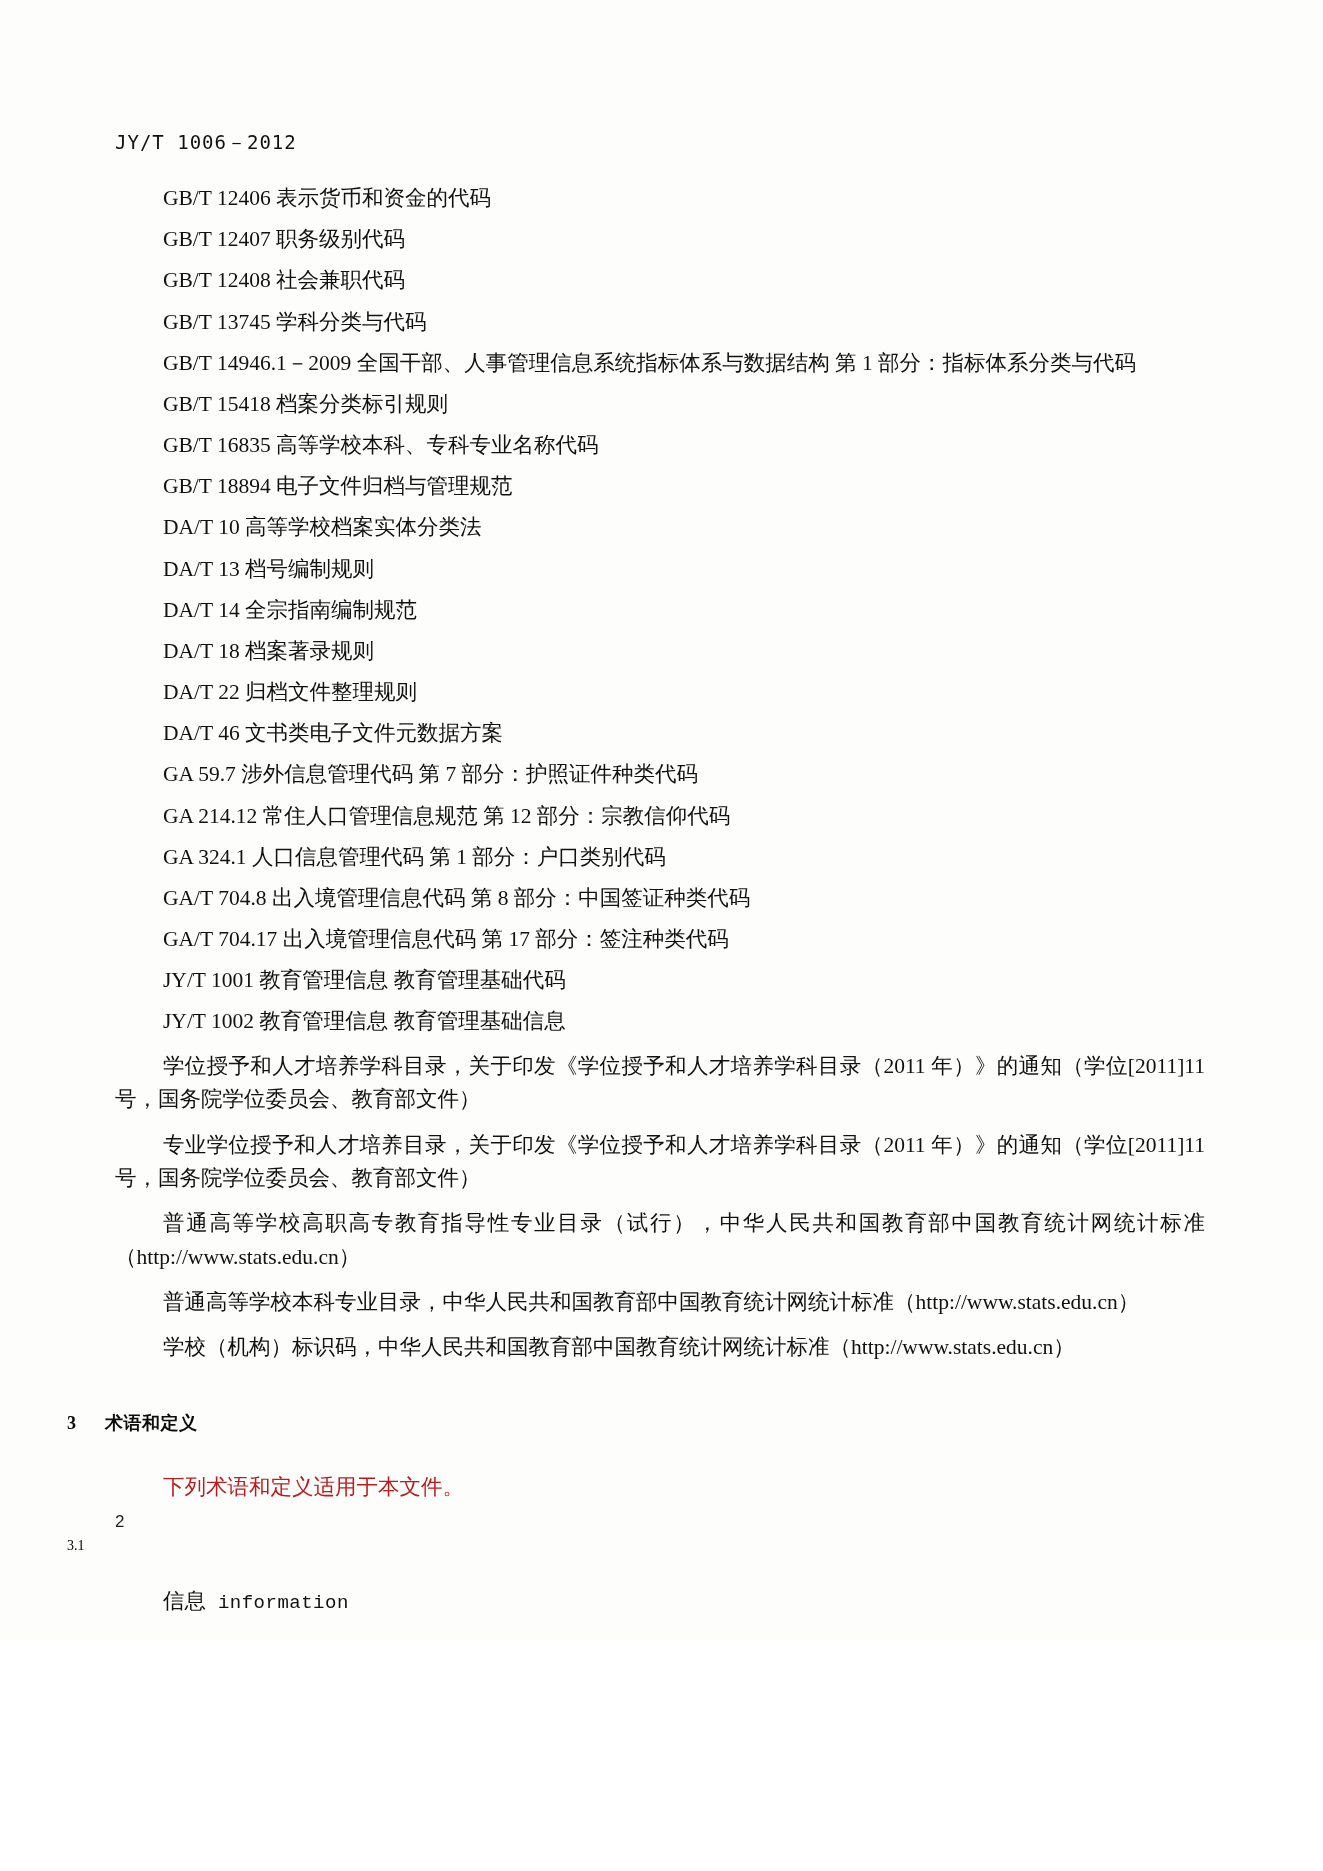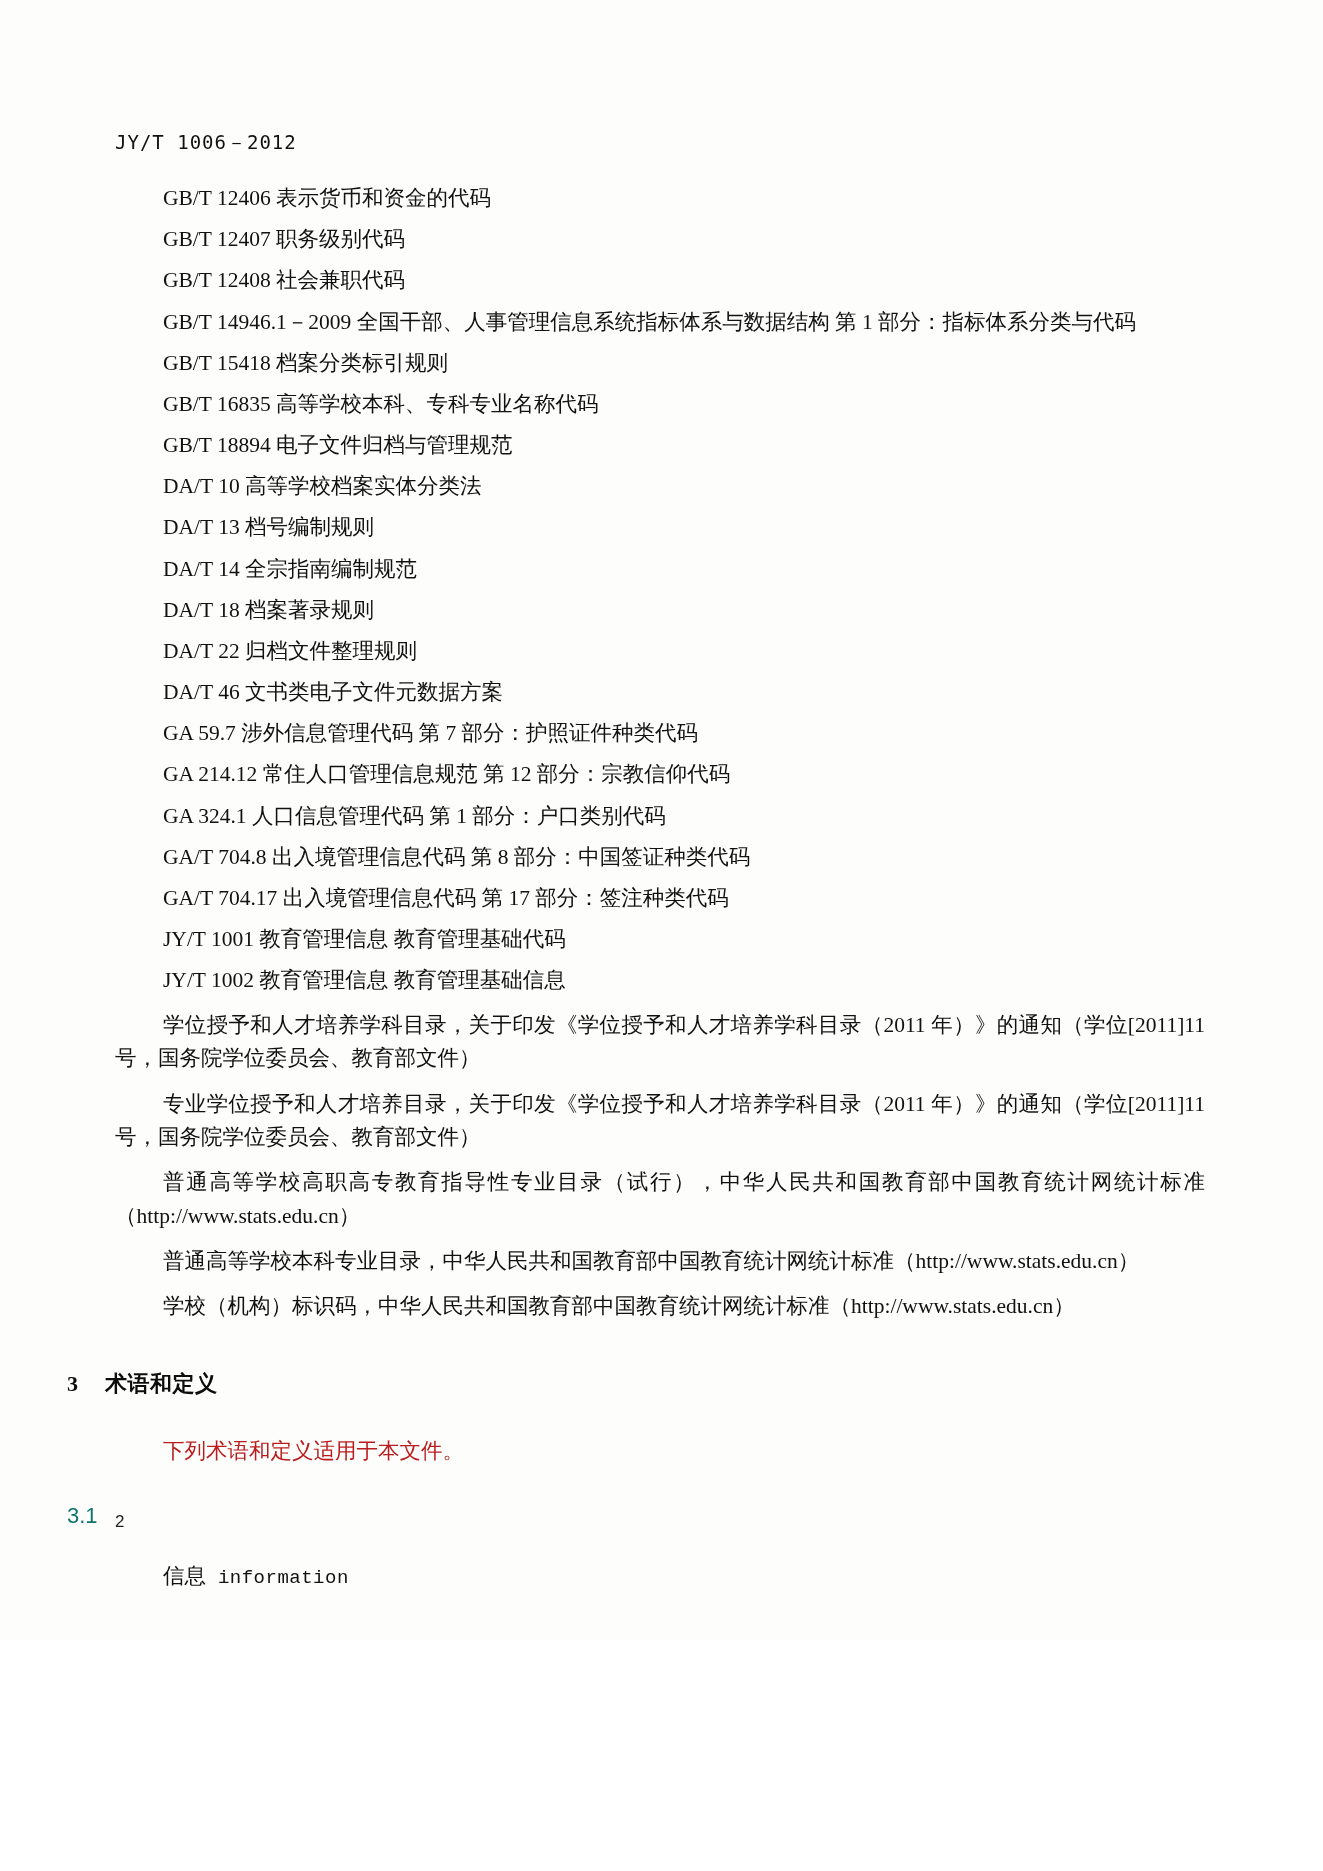--- a/index.html
+++ b/index.html
@@ -46,43 +46,43 @@
   }
   .para {
     font-size: 21.5px;
     line-height: 1.55;
     margin: 12px 0 7px 0;
     text-indent: 48px;
     color: #111;
     text-align: justify;
   }
   .section-title {
-    font-size: 22px;
+    font-size: 18px;
     font-weight: bold;
     margin: 46px 0 12px -48px;
     padding-left: 0;
     color: #0d0d0d;
     letter-spacing: 0.5px;
   }
   .section-title .num {
     display: inline-block;
     width: 38px;
   }
   .section-body {
     font-size: 21.5px;
     line-height: 1.55;
     margin: 36px 0 0 0;
     text-indent: 48px;
     color: #b91c1c;
   }
   .subsection-num {
-    font-size: 22px;
+    font-size: 14px;
     margin: 34px 0 0 -48px;
-    color: #0f766e;
-    font-family: Liberation Sans, sans-serif;
+    color: #000000;
+    font-family: Liberation Serif, serif;
   }
   .term-line {
     margin: 32px 0 0 0;
     text-indent: 48px;
     font-size: 21.5px;
     color: #111;
   }
   .term-line .term-en {
     font-family: Liberation Mono, monospace;
     font-size: 19px;
@@ -102,20 +102,21 @@
 
 <div class="page">
   <div class="content">
 
     <div class="header-code">JY/T 1006－2012</div>
 
     <div class="std-list">
       <p class="std-item">GB/T 12406  表示货币和资金的代码</p>
       <p class="std-item">GB/T 12407  职务级别代码</p>
       <p class="std-item">GB/T 12408  社会兼职代码</p>
+      <p class="std-item">GB/T 13745  学科分类与代码</p>
       <p class="std-item wrap">GB/T 14946.1－2009  全国干部、人事管理信息系统指标体系与数据结构  第 1 部分：指标体系分类与代码</p>
       <p class="std-item">GB/T 15418  档案分类标引规则</p>
       <p class="std-item">GB/T 16835  高等学校本科、专科专业名称代码</p>
       <p class="std-item">GB/T 18894  电子文件归档与管理规范</p>
       <p class="std-item">DA/T 10  高等学校档案实体分类法</p>
       <p class="std-item">DA/T 13  档号编制规则</p>
       <p class="std-item">DA/T 14  全宗指南编制规范</p>
       <p class="std-item">DA/T 18  档案著录规则</p>
       <p class="std-item">DA/T 22  归档文件整理规则</p>
       <p class="std-item">DA/T 46  文书类电子文件元数据方案</p>

